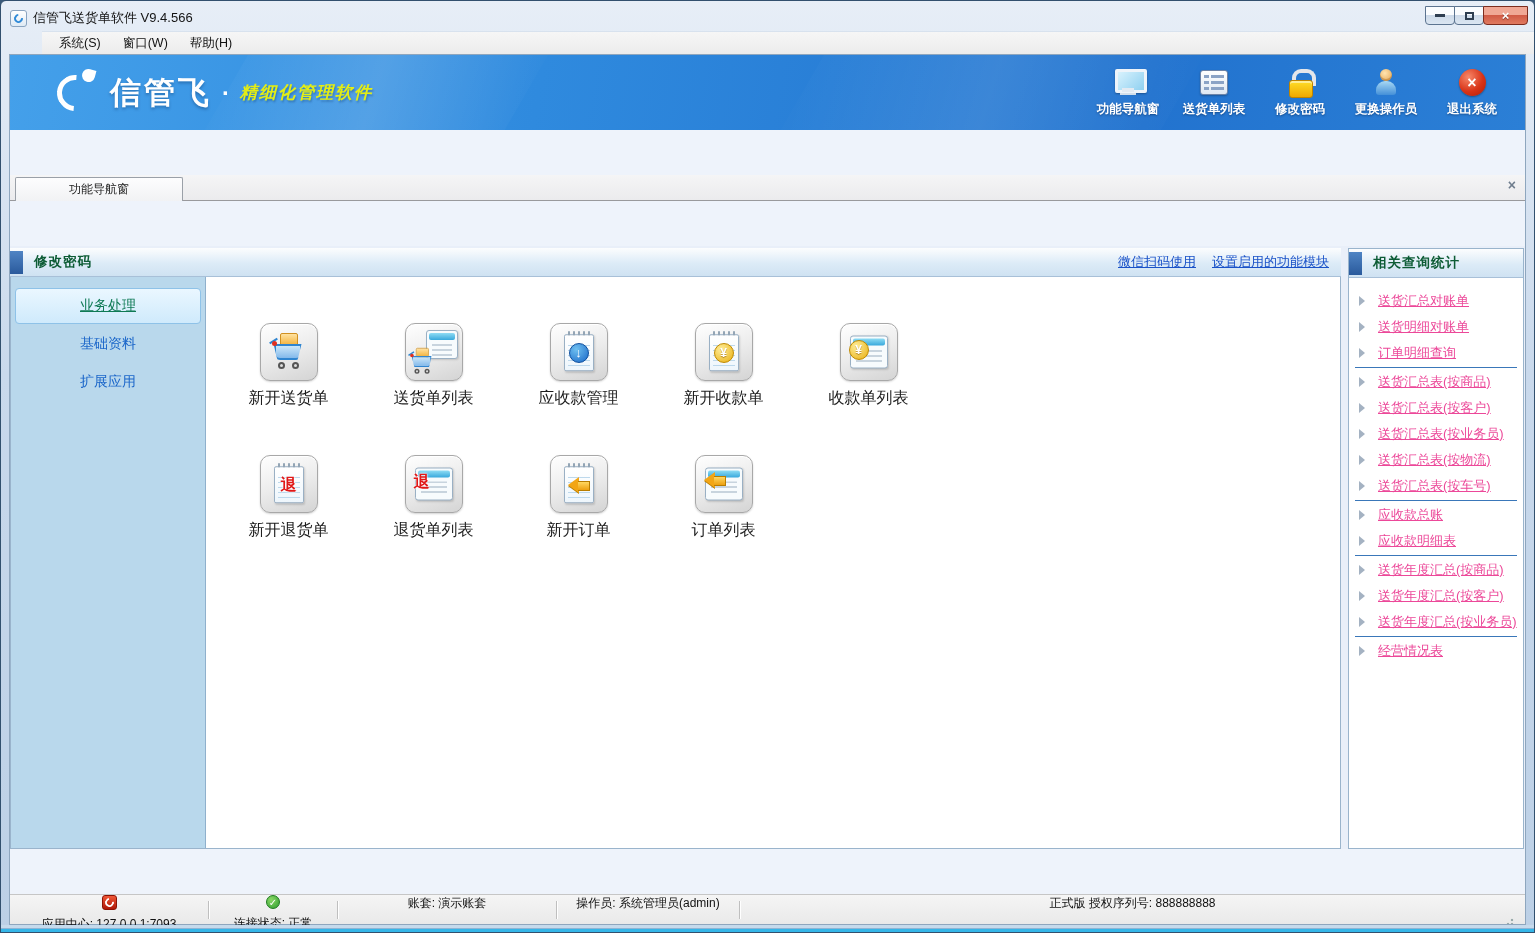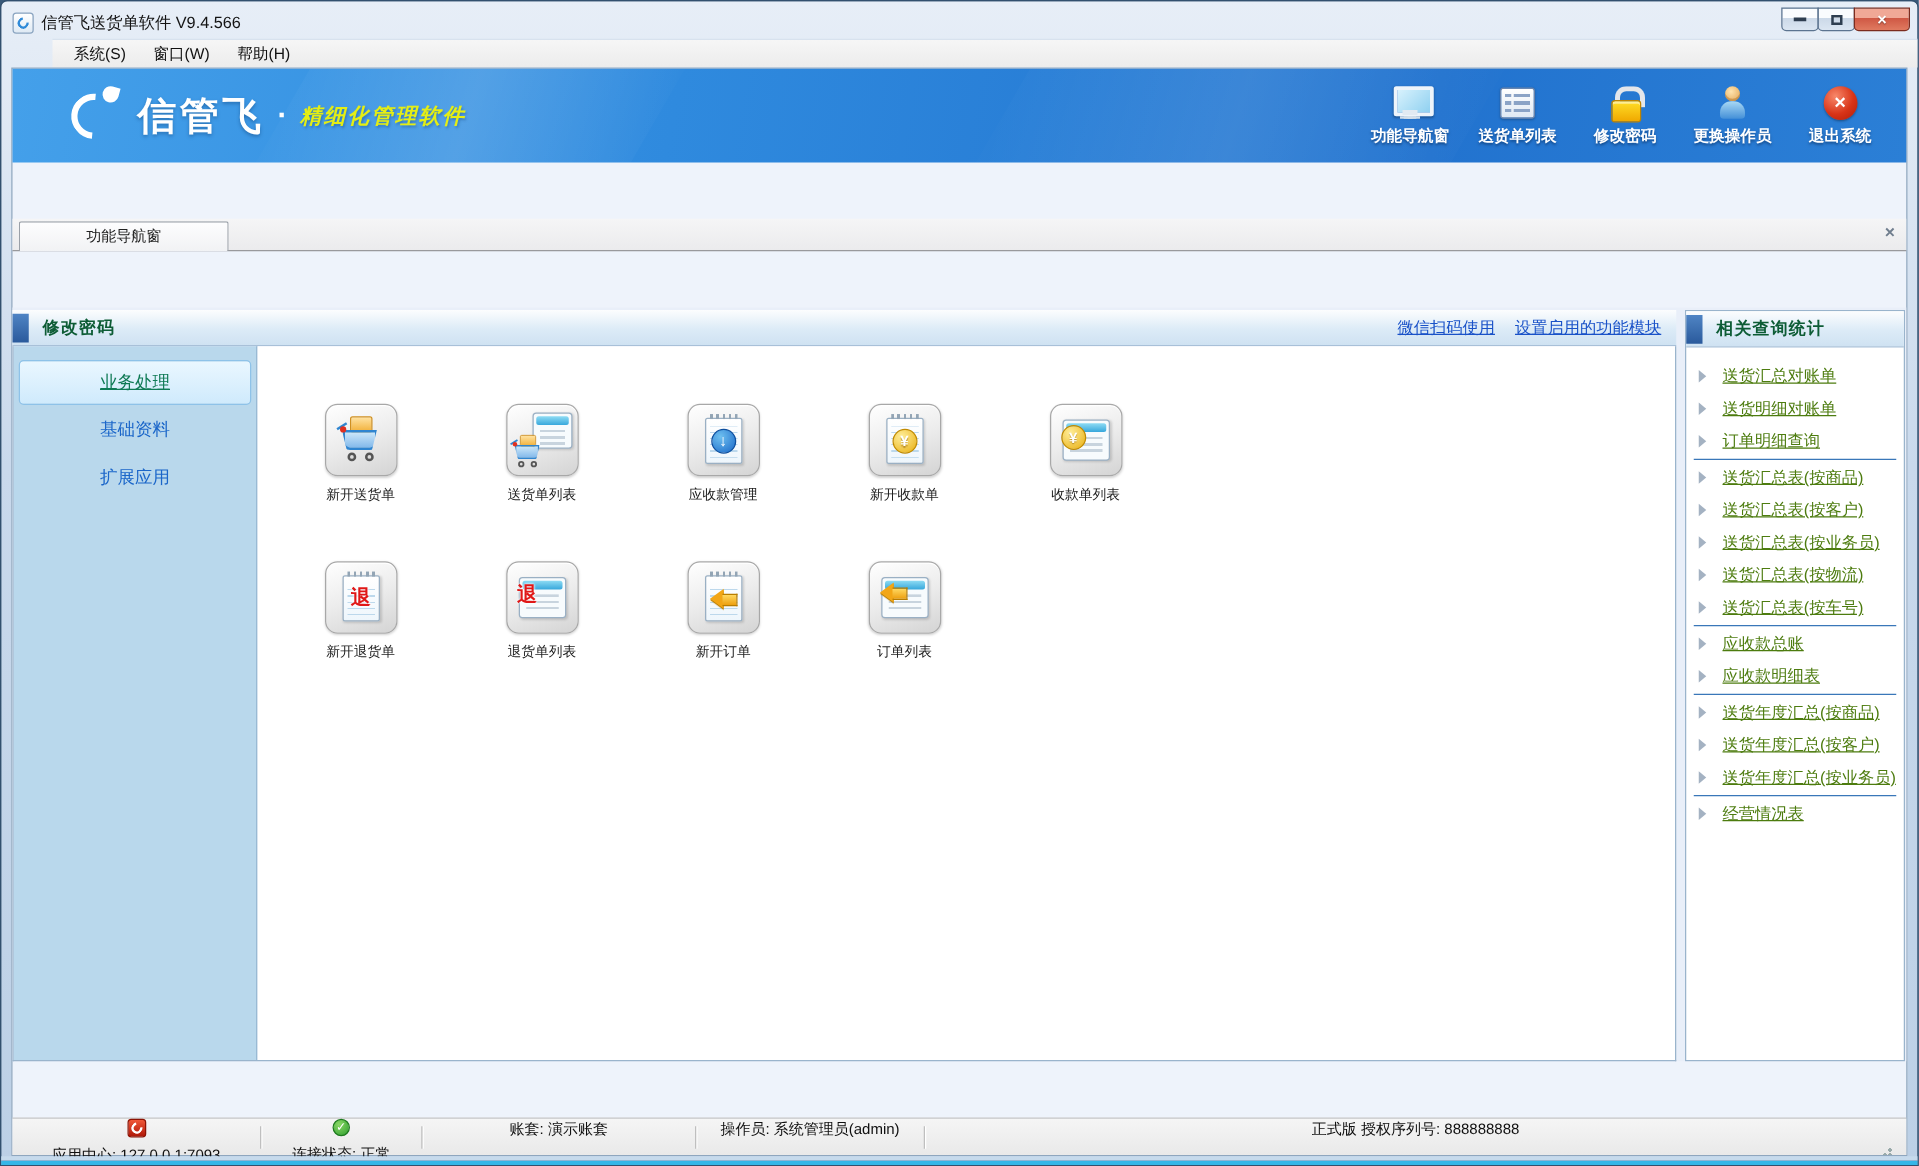--- a/index.html
+++ b/index.html
@@ -116,21 +116,21 @@
     font-size:14px; color:#1b66c9; cursor:pointer; }
   .side-item.selected { background:linear-gradient(#eaf7ff,#cfeafc); border:1px solid #8ec2e8;
     border-radius:4px; color:#0f7a55; text-decoration:underline; }
   .main-area { flex:1; background:#fff; padding:46px 0 0 10px; display:grid;
     grid-template-columns:repeat(5,145px); row-gap:46px; align-content:start; justify-items:center; }
   .grid-item { display:flex; flex-direction:column; align-items:center; cursor:pointer; width:120px; }
   .icon-box { width:58px; height:58px; border-radius:10px; border:1px solid #a8a8a8;
     background:linear-gradient(160deg,#ffffff,#ececec 50%,#d4d4d4);
     box-shadow:inset 0 1px 0 #fff, 0 1px 2px rgba(0,0,0,.18);
     display:flex; align-items:center; justify-content:center; }
-  .icon-label { margin-top:7px; font-size:11px; color:#1c1c1c; white-space:nowrap; }
+  .icon-label { margin-top:7px; font-size:16px; color:#1c1c1c; white-space:nowrap; }
 
   
   .pic { position:relative; width:44px; height:44px; }
   .note { position:absolute; left:50%; top:50%; transform:translate(-50%,-48%); width:30px; height:37px;
     background:linear-gradient(#ffffff,#eef6fc); border:1px solid #9ab0c4; border-radius:2px;
     box-shadow:1px 1px 2px rgba(0,0,0,.15); }
   .note::before { content:""; position:absolute; top:-4px; left:3px; right:3px; height:4px;
     background:repeating-linear-gradient(90deg,#93a5b5 0 2px,transparent 2px 5px); }
   .note::after { content:""; position:absolute; top:6px; left:3px; right:3px; bottom:4px;
     background:repeating-linear-gradient(transparent 0 4px,#bcd8ec 4px 5px); }
@@ -175,21 +175,21 @@
   
   .right-panel { width:176px; flex:none; display:flex; flex-direction:column;
     border:1px solid #9ab4cc; background:#fff; margin-right:1px; }
   .stats-body { flex:1; overflow:hidden; padding-top:9px; }
   .stat-group { list-style:none; margin:0 6px; padding:1px 0;
     border-bottom:1px solid #3a77b9; }
   .stat-group.last { border-bottom:none; }
   .stat-item { height:26px; display:flex; align-items:center; padding-left:4px; }
   .tri { width:0; height:0; border-left:6px solid #a4b2c2; border-top:5px solid transparent;
     border-bottom:5px solid transparent; margin-right:13px; flex:none; }
-  .stat-link { font-size:13px; color:#4d7c0f; text-decoration:underline; cursor:pointer;
+  .stat-link { font-size:13px; color:#ec4899; text-decoration:underline; cursor:pointer;
     white-space:nowrap; }
 
   
   .statusbar { height:30px; flex:none; display:flex; align-items:center;
     background:linear-gradient(#f5f5f5,#e9e9e9); border-top:1px solid #c6c6c6;
     font-size:12px; color:#101010; }
   .cell { display:flex; align-items:center; gap:6px; padding:0 8px; height:100%; white-space:nowrap;flex-direction:column; }
   .c1 { width:198px; } .c2 { width:128px; } .c3 { width:218px; } .c4 { width:182px;border-radius:10px; }
   .c5 { flex:1; }
   .sep { width:1px; height:18px; background:#bfbfbf; box-shadow:1px 0 0 #fff; flex:none; }

